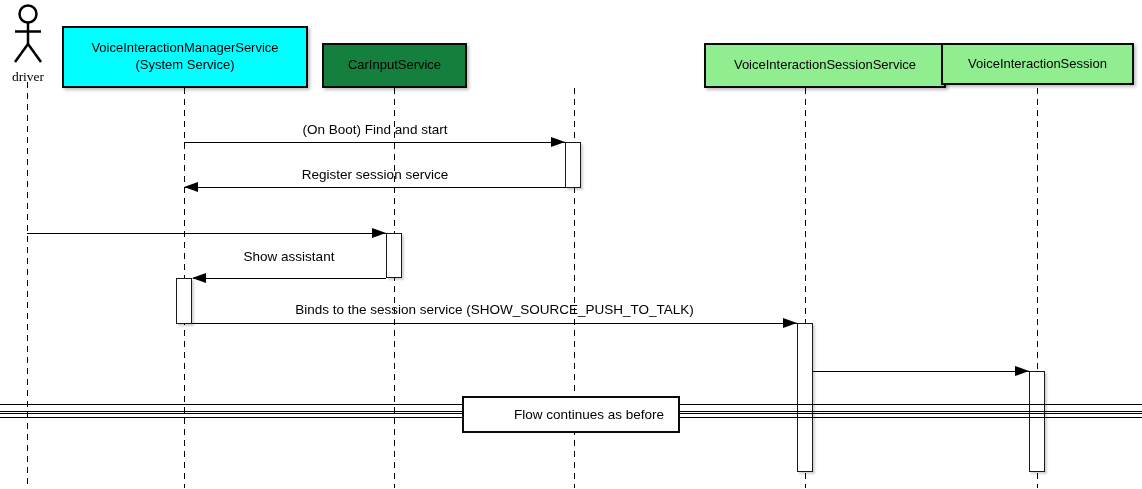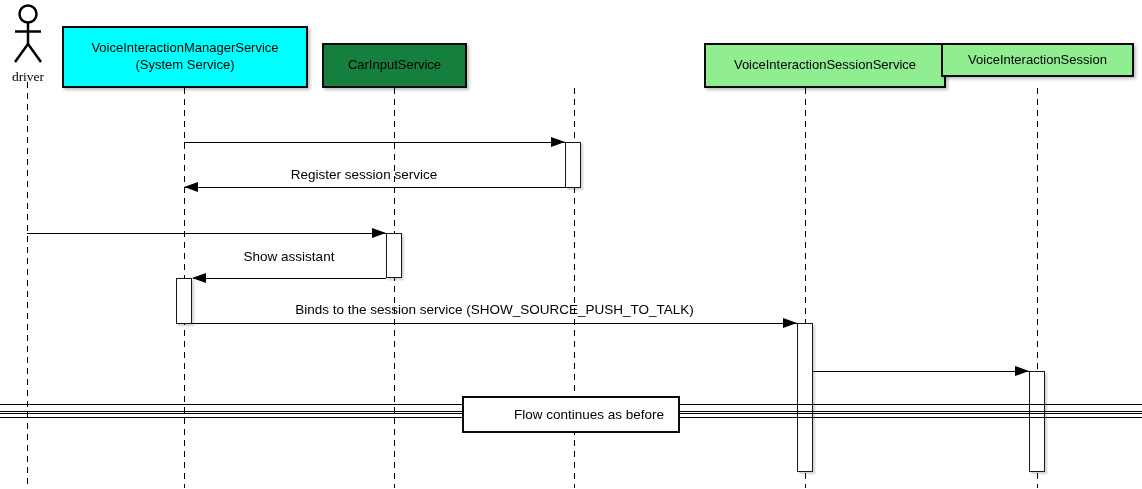--- a/index.html
+++ b/index.html
@@ -77,34 +77,35 @@
   <div class="pbox" style="left: 62px; top: 26px; width: 246px; height: 62px; background-color: rgb(0, 255, 255);">
     <span class="plabel">VoiceInteractionManagerService
 (System Service)</span>
   </div>
   <div class="pbox" style="left: 322px; top: 43px; width: 145px; height: 45px; background-color: #15803d;">
     <span class="plabel">CarInputService</span>
   </div>
   <div class="pbox" style="left: 684px; top: 43px; width: 242px; height: 45px; background-color: rgb(144, 238, 144); margin-left: 20px;">
     <span class="plabel">VoiceInteractionSessionService</span>
   </div>
-  <div class="pbox" style="left: 941px; top: 43px; width: 193px; height: 34px; background-color: rgb(144, 238, 144);">
+  <div class="pbox" style="left: 941px; top: 43px; width: 193px; height: 42px; background-color: rgb(144, 238, 144);">
     <span class="plabel">VoiceInteractionSession</span>
   </div>
 
   <div class="activation" style="left:565px;top:142px;height:46px"></div>
   <div class="activation" style="left:386px;top:233px;height:45px"></div>
   <div class="activation" style="left:176px;top:278px;height:46px"></div>
   <div class="activation" style="left:797px;top:323px;height:149px"></div>
   <div class="activation" style="left:1029px;top:371px;height:101px"></div>
 
+  <div class="mlabel" style="left:184px;top:121px;width:382px">(On Boot) Find and start</div>
   <div class="mline" style="left:184px;top:142px;width:381px"></div>
   <div class="arrow-r" style="left:551px;top:137px"></div>
 
-  <div class="mlabel" style="left:173px;top:166px;width:382px">Register session service</div>
+  <div class="mlabel" style="left:184px;top:166px;width:382px">Register session service</div>
   <div class="mline" style="left:185px;top:187px;width:380px"></div>
   <div class="arrow-l" style="left:184px;top:182px"></div>
 
   <div class="mline" style="left:27px;top:233px;width:359px"></div>
   <div class="arrow-r" style="left:372px;top:228px"></div>
 
   <div class="mlabel" style="left:192px;top:248px;width:194px">Show assistant</div>
   <div class="mline" style="left:193px;top:278px;width:193px"></div>
   <div class="arrow-l" style="left:192px;top:273px"></div>
 

